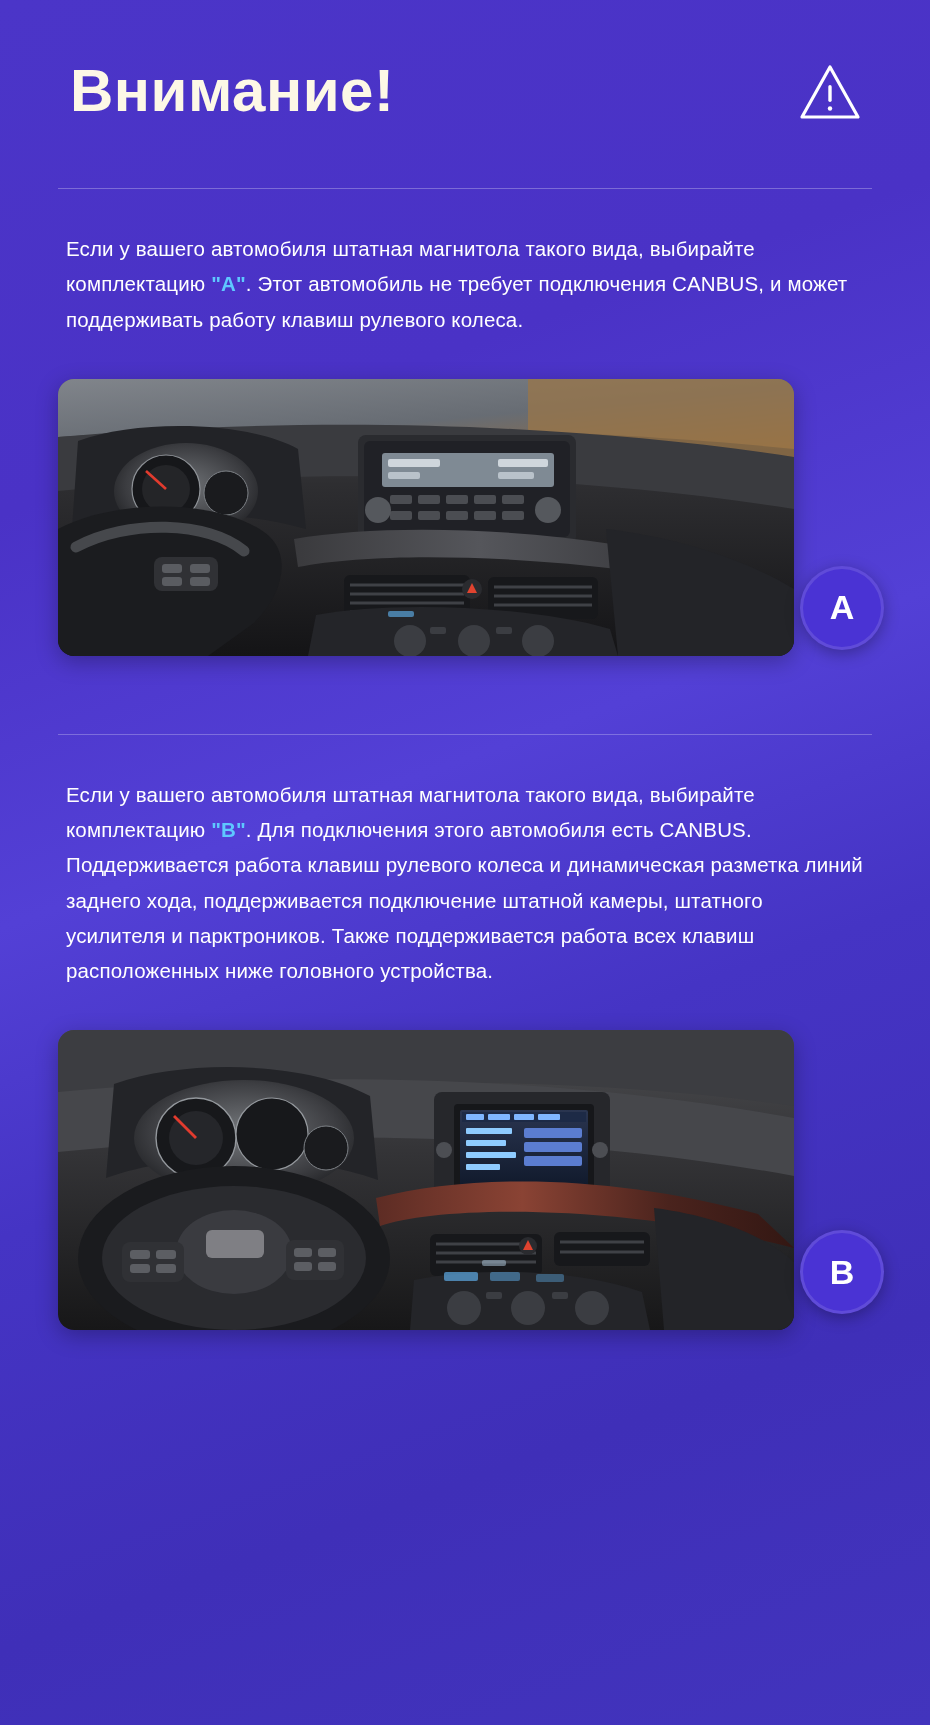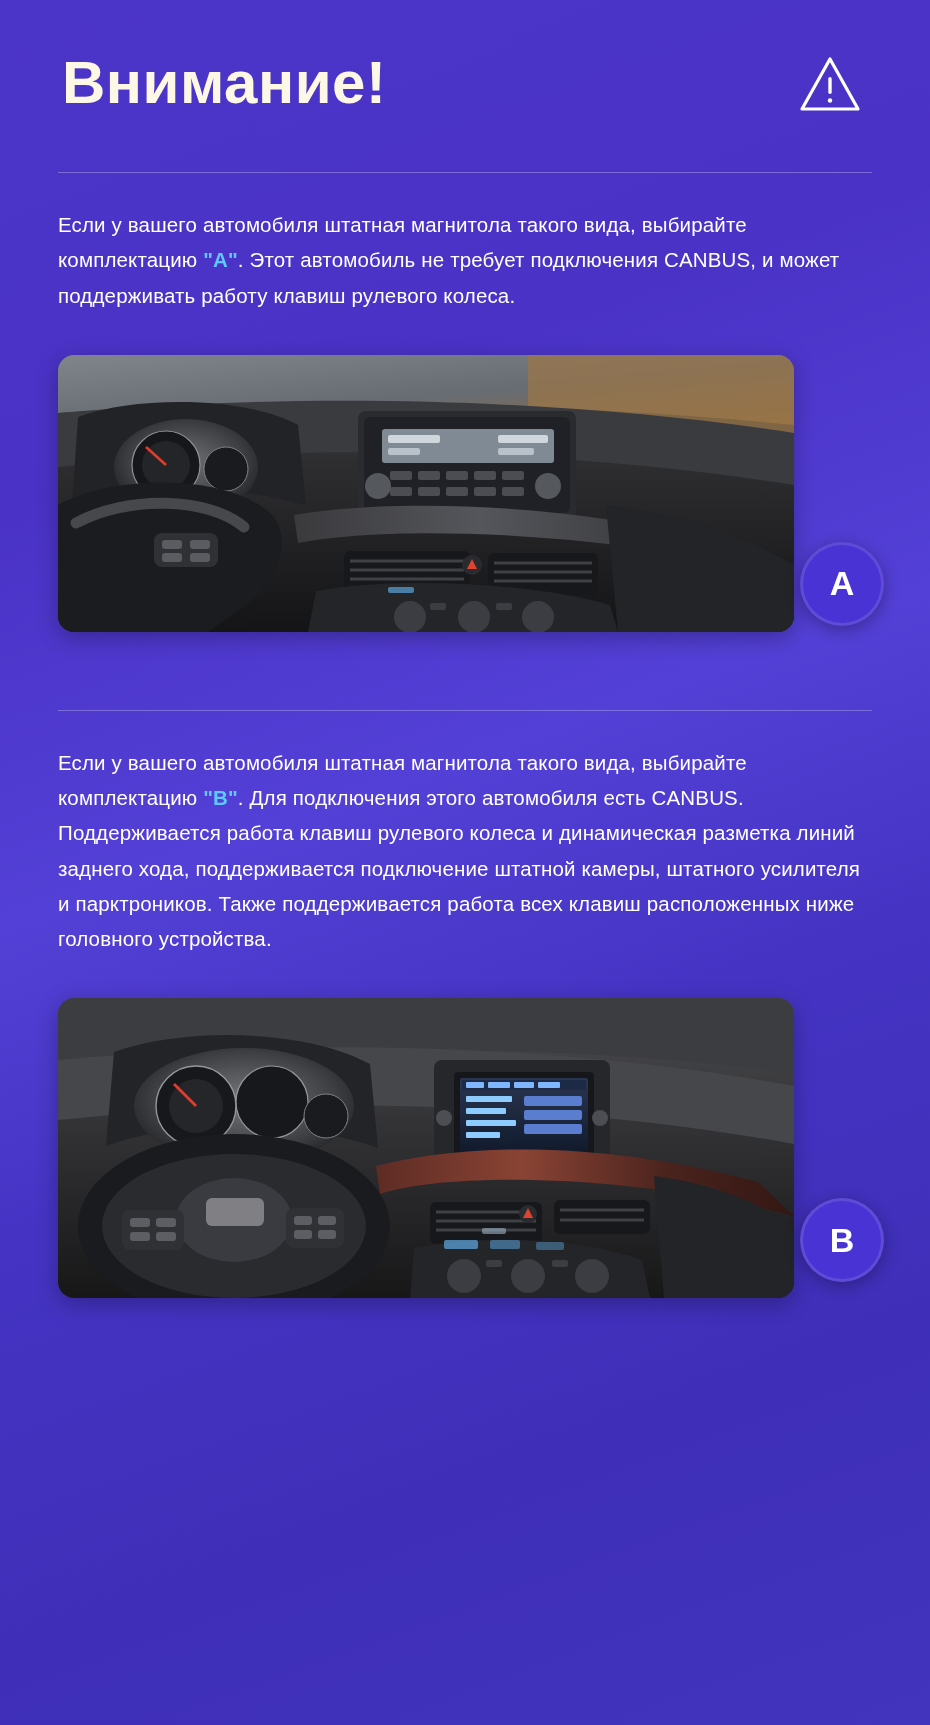--- a/index.html
+++ b/index.html
@@ -28,41 +28,41 @@
     align-items: center;
     justify-content: space-between;
     padding-top: 46px;
   }
   .title {
     font-size: 60px;
     font-weight: bold;
     color: #fdf8e6;
     letter-spacing: 0.5px;
     line-height: 1.1;
-    margin: 4px;
+    margin: 12px;
   }
   .warn-icon {
     width: 64px;
     height: 64px;
     margin-right: 10px;
     margin-top: 4px;
   }
 
   .divider {
     height: 1px;
     background: rgba(255,255,255,0.28);
     margin-top: 52px;
   }
 
   
   .para {
     color: #ffffff;
     font-size: 20.5px;
     line-height: 1.72;
-    margin: 0;
+    margin: 8px;
     padding-top: 34px;
     letter-spacing: 0.15px;
   }
   .para .kit {
     color: #5ec8ff;
     font-weight: bold;
   }
 
   
   .photo-wrap {

